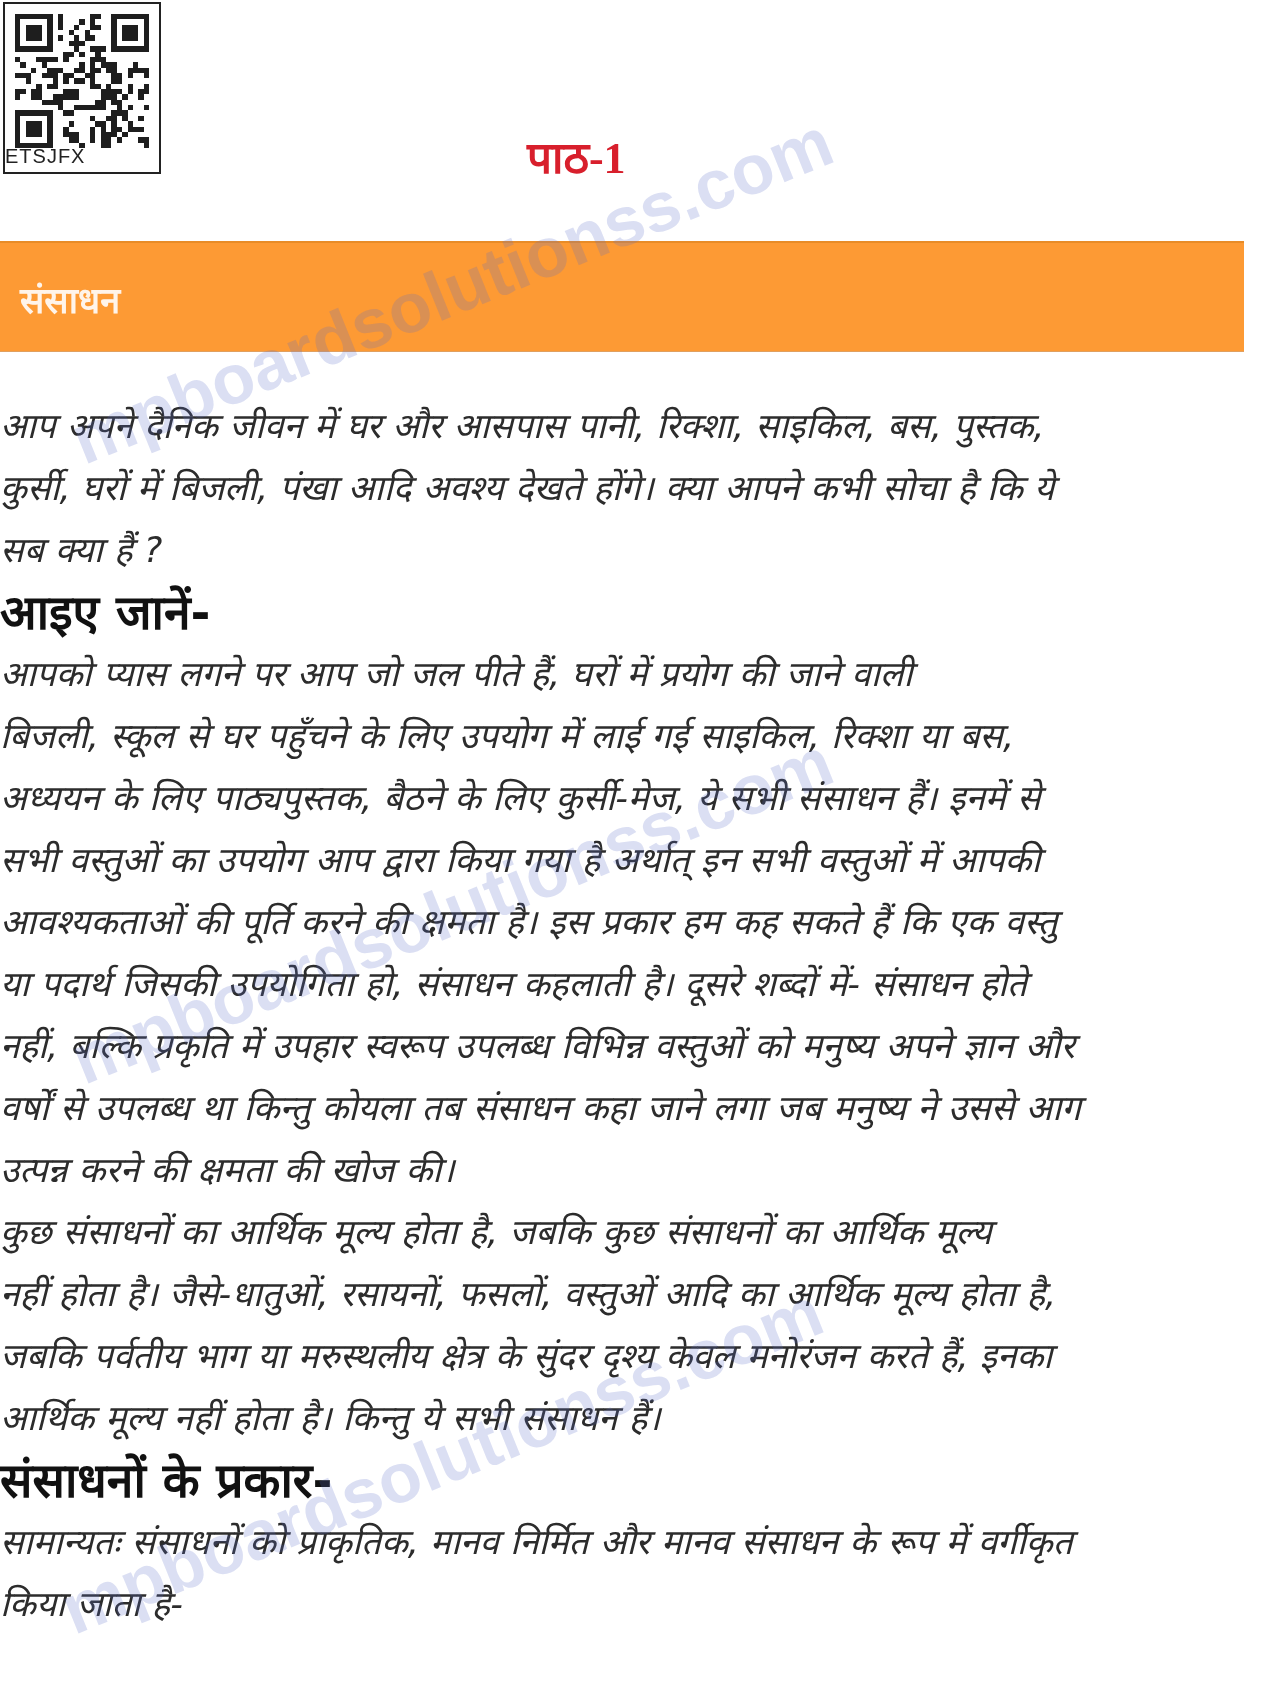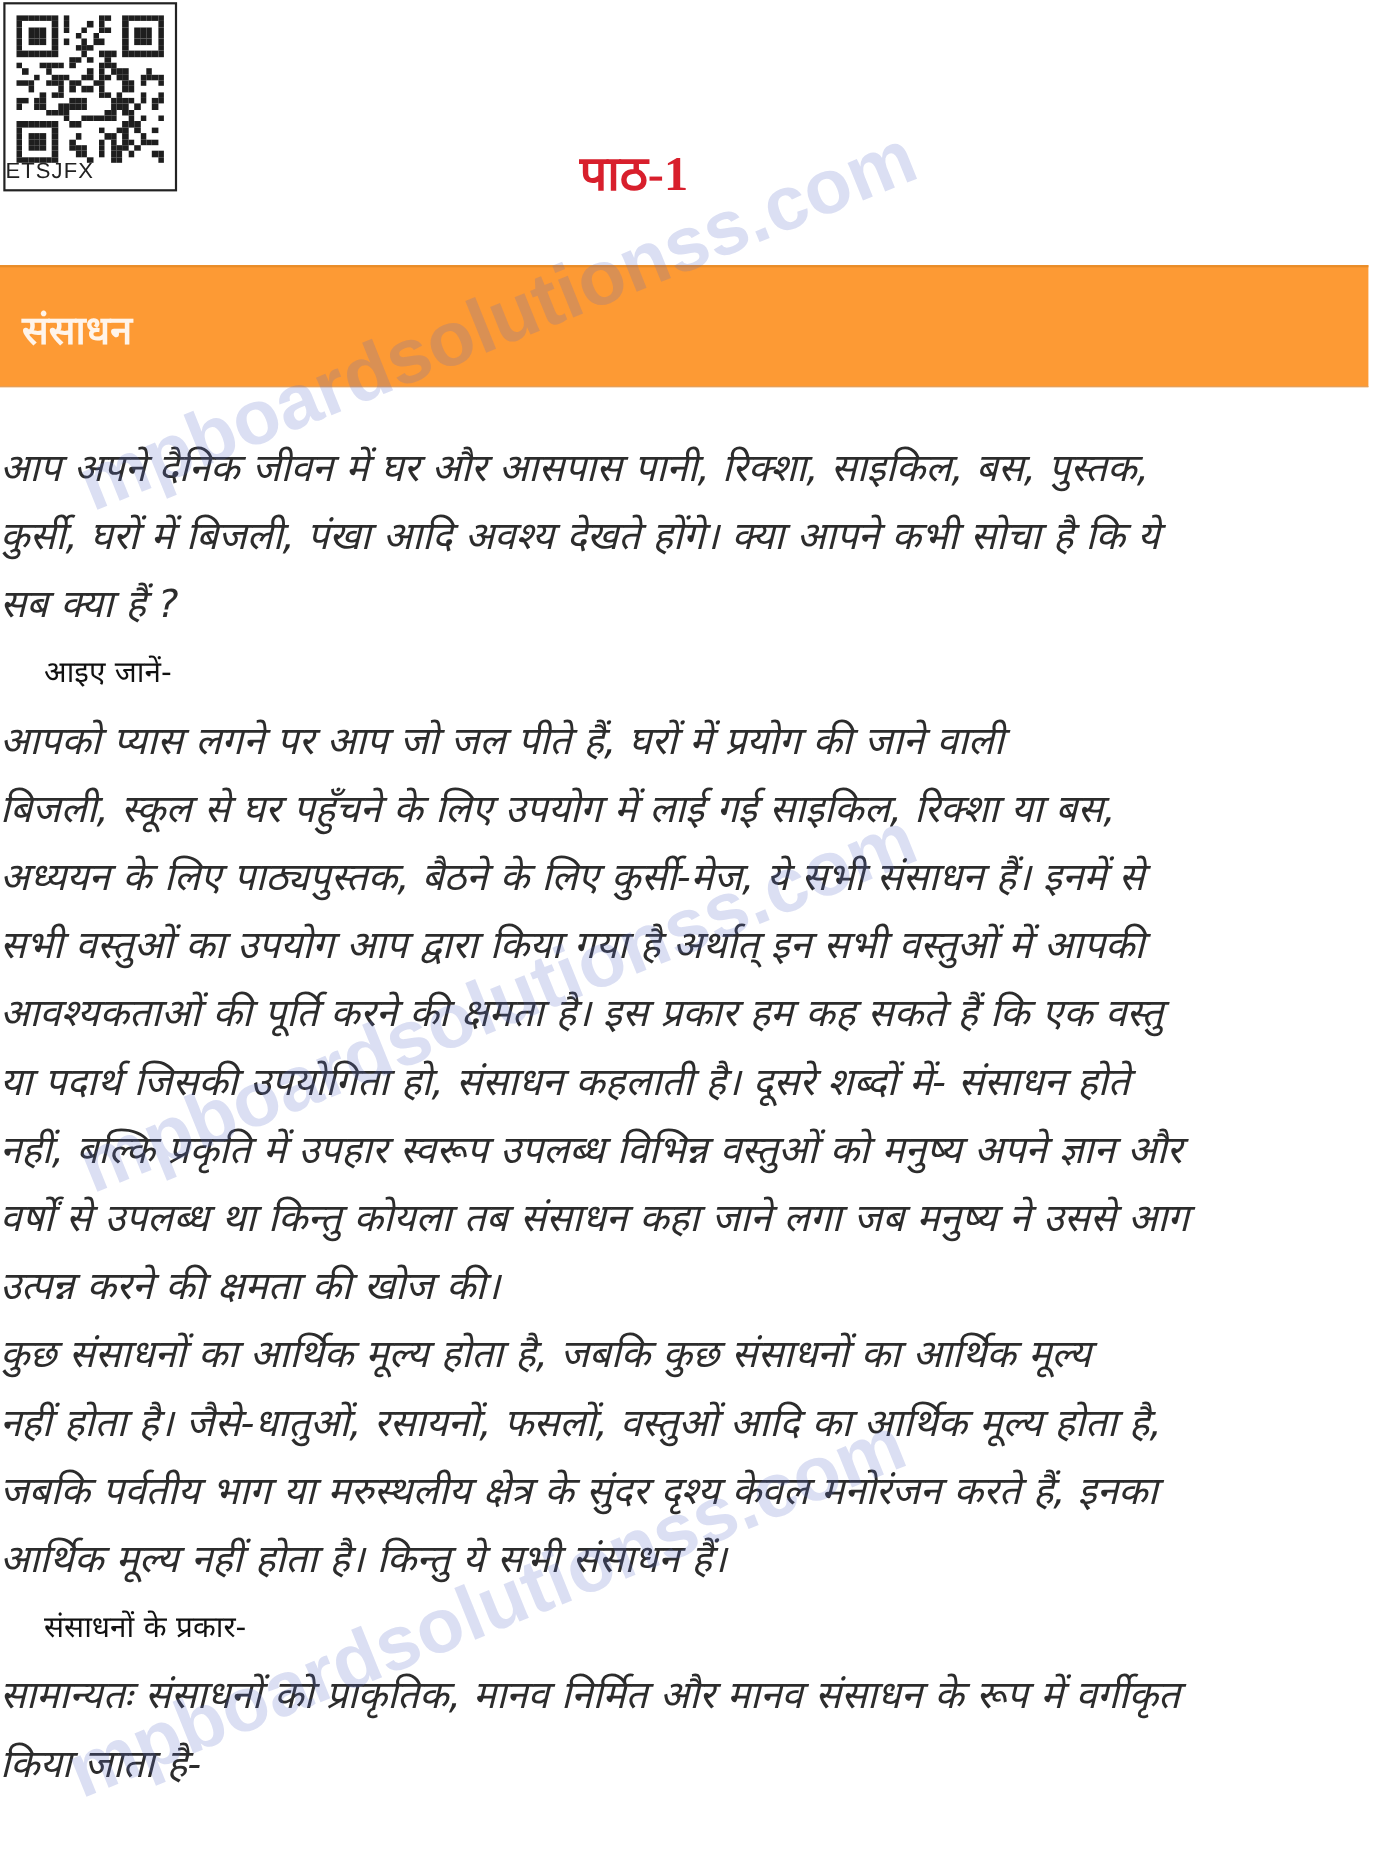--- a/index.html
+++ b/index.html
@@ -14,21 +14,21 @@
   .qr-code-label { position:absolute; left:0; right:0; bottom:4px; 
                    font-family:"Liberation Sans", sans-serif; font-size:20px; letter-spacing:1px; color:#222; }
   .lesson-title { position:absolute; left:527px; top:126px; font-size:44px; font-weight:bold;
                   color:#d81f2c; font-family:Liberation Serif, serif;text-align:center; }
   .band { position:absolute; left:0; top:241px; width:1244px; height:111px;
           background:#fd9a34; border-top:2px solid #e88c28; border-bottom:1px solid #e0a060; box-sizing:border-box; }
   .band-title { position:absolute; left:20px; top:32px; font-size:36px; font-weight:bold; color:#fff4ea; }
   .content { position:absolute; left:0; top:395px; width:1273px; }
   .line { font-size:35px; line-height:62px; white-space:nowrap; color:#2c2c2c; margin:0;font-style:italic; }
   .indent { }
-  .heading { font-size:27px; line-height:62px; font-weight:normal; color:#111; margin:0;padding-left:40px; }
+  .heading { font-size:48px; line-height:62px; font-weight:bold; color:#111; margin:0; }
   .watermark { position:absolute; font-family:"Liberation Sans", sans-serif; font-weight:bold;
                font-size:70px; color:rgba(90,110,200,0.22); transform:rotate(-22deg);
                transform-origin:left bottom; white-space:nowrap; pointer-events:none; }
 </style>
 </head>
 <body>
 
 <div class="qr-box">
   <div class="qr-grid" id="qr-grid">
       <span></span>

